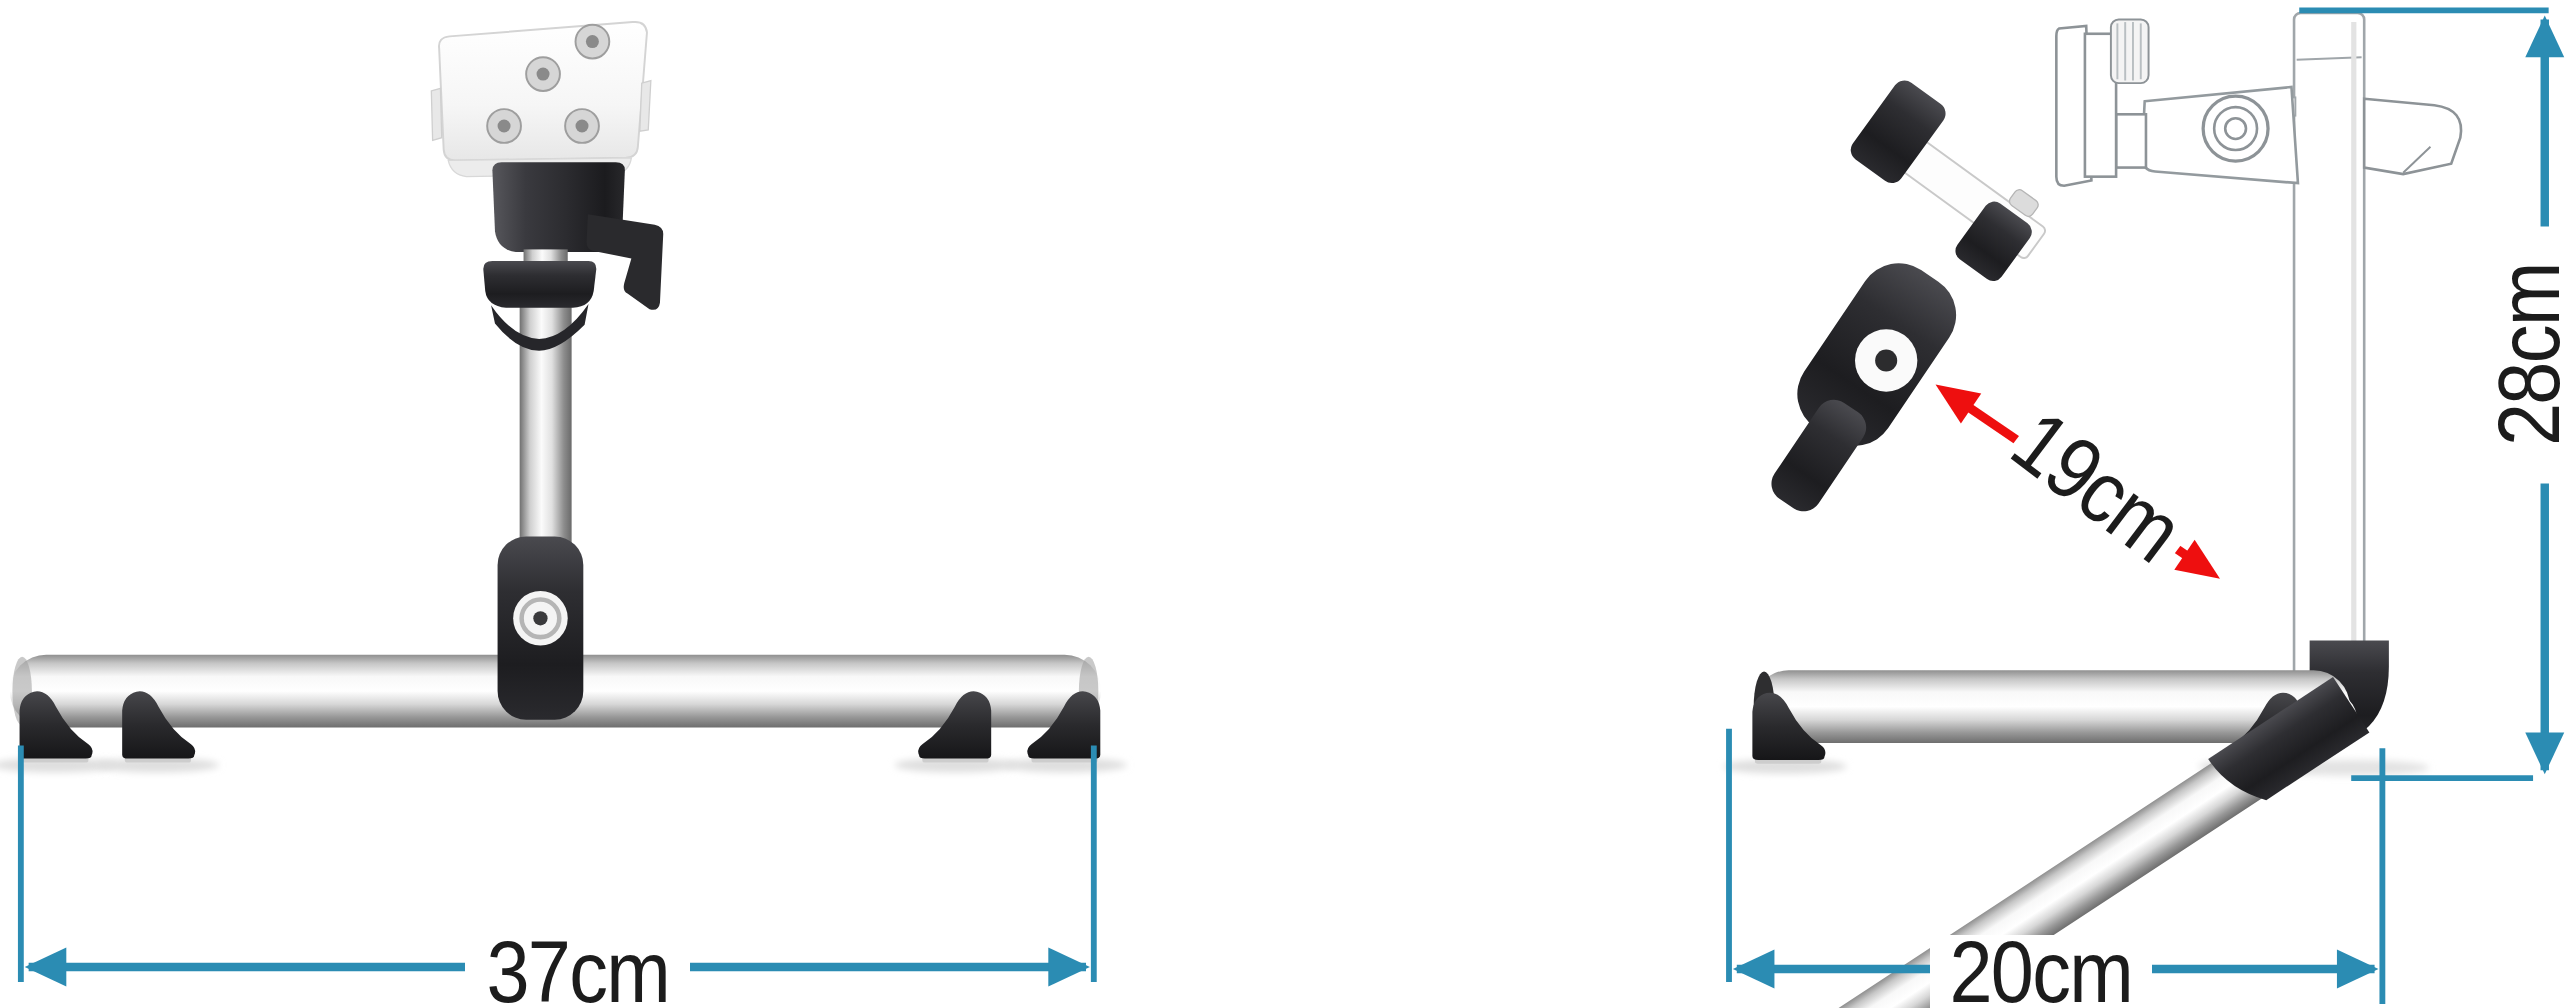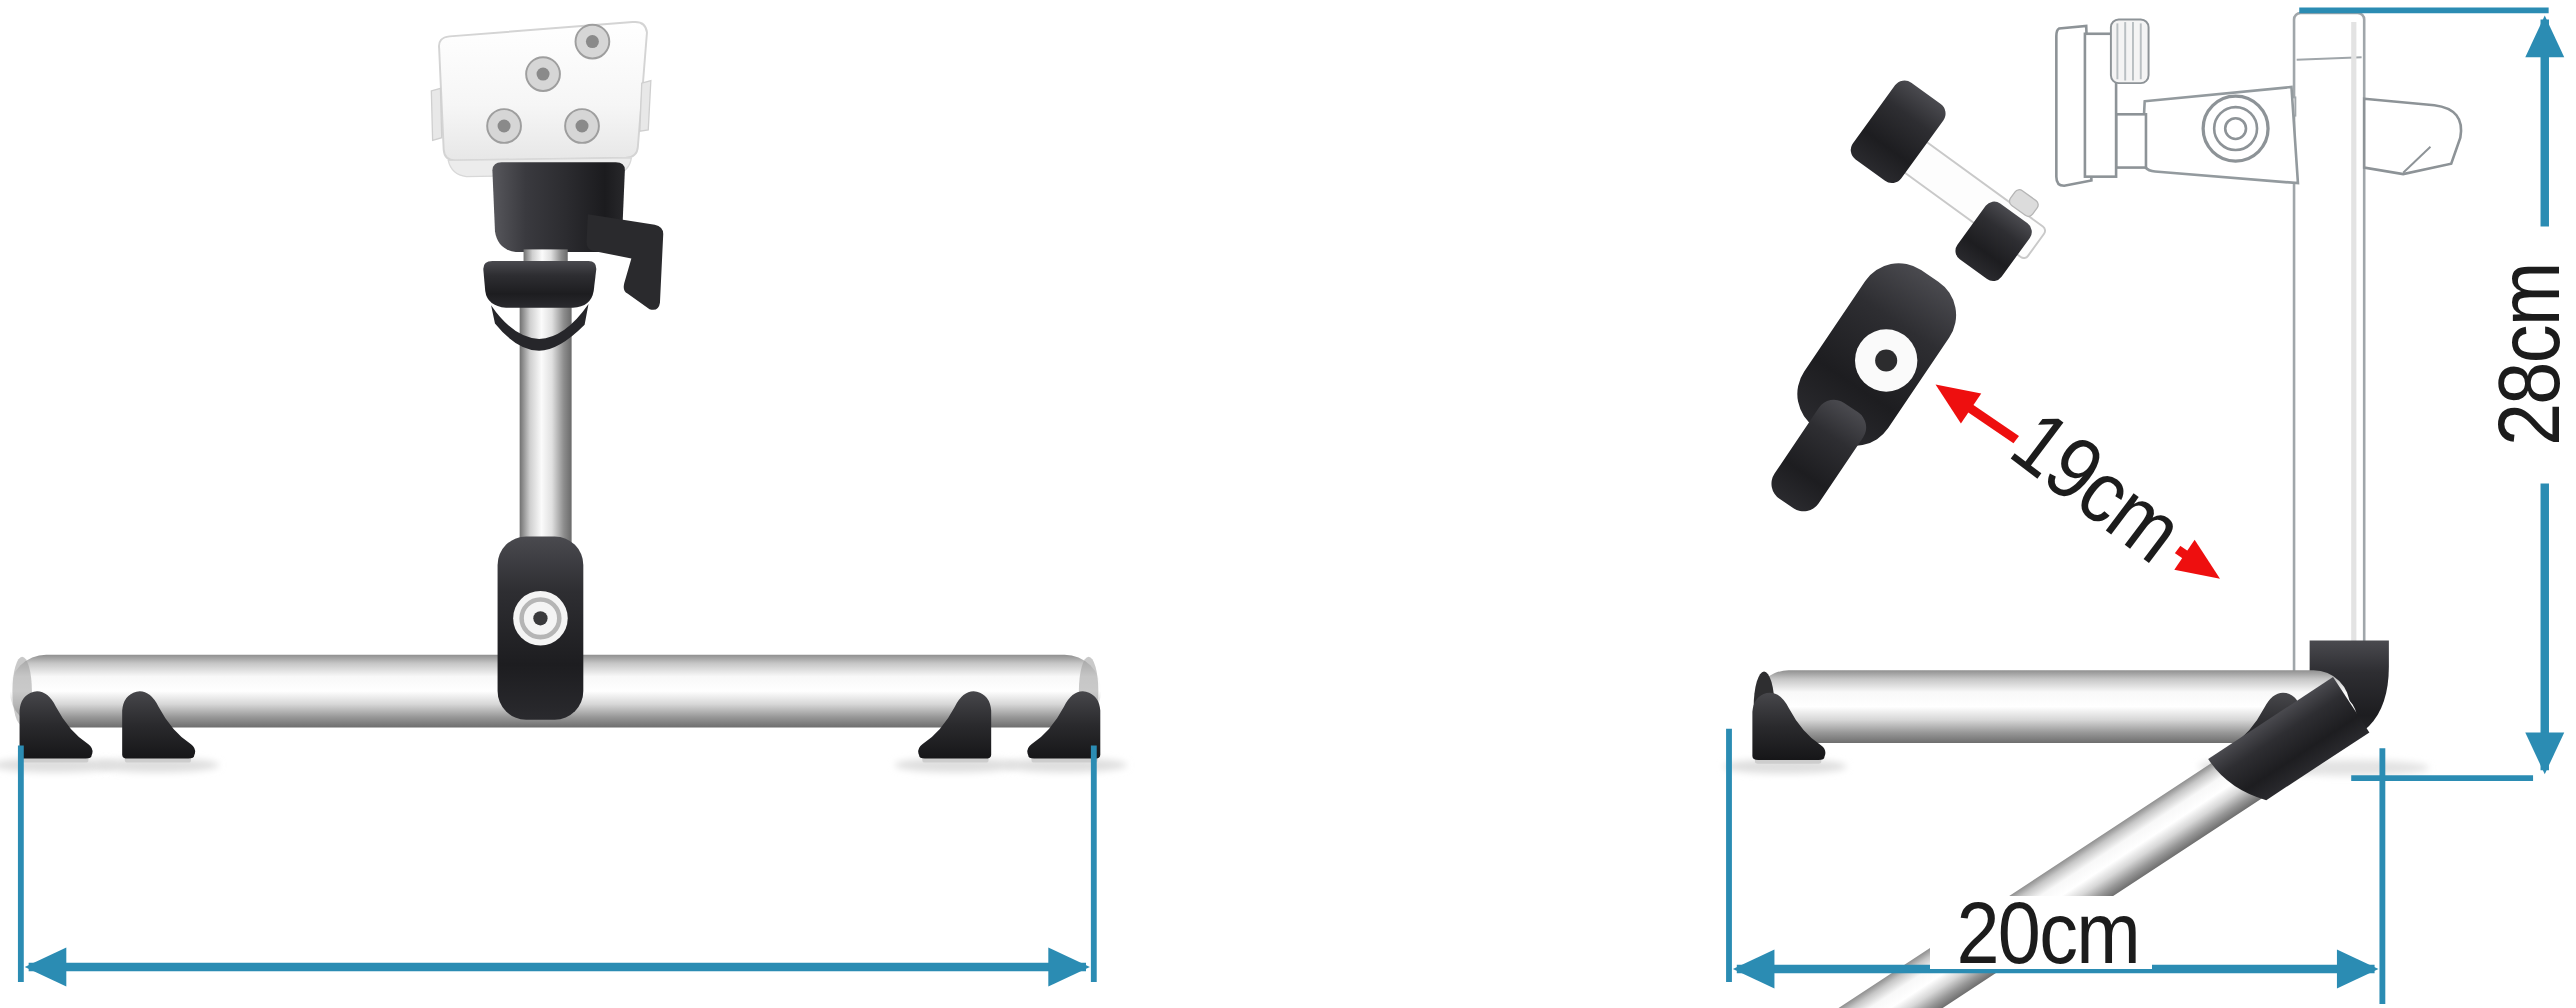--- a/index.html
+++ b/index.html
@@ -19,21 +19,21 @@
     align-items:center;
     justify-content:center;
     font-family:"Liberation Sans", sans-serif;
     font-size:88px;
     font-weight:400;
     letter-spacing:-1.9px;
     line-height:1;
   }
   .dim-label .txt{display:inline-block;transform:scaleX(.88);white-space:nowrap;}
   .label-37{left:465px;top:935px;width:225px;height:73px;}
-  .label-20{left:1930px;top:896px;width:222px;height:73px;justify-content:flex-end;}
+  .label-20{left:1930px;top:935px;width:222px;height:73px;}
   .label-28{left:2400px;top:312px;width:257px;height:86px;transform:rotate(-90deg);}
   .label-19{
     left:2030px;top:360px;width:195px;height:188px;
     transform:rotate(37deg);
     align-items:flex-end;justify-content:flex-start;
     padding:0;box-sizing:border-box;
   }
   .label-19 .txt{transform-origin:left bottom;transform:scaleX(.88);margin:0 0 6.5px 1.3px;}
 </style>
 </head>
@@ -279,18 +279,21 @@
     </g>
   </g>
 </svg>
 
 <div class="dim-label label-19">
   <span class="txt">19cm</span>
 </div>
 <div class="dim-label label-28">
   <span class="txt">28cm</span>
 </div>
+<div class="dim-label label-37">
+  <span class="txt">37cm</span>
+</div>
 <div class="dim-label label-20">
   <span class="txt">20cm</span>
 </div>
 
 </div>
 
 
 </body></html>

